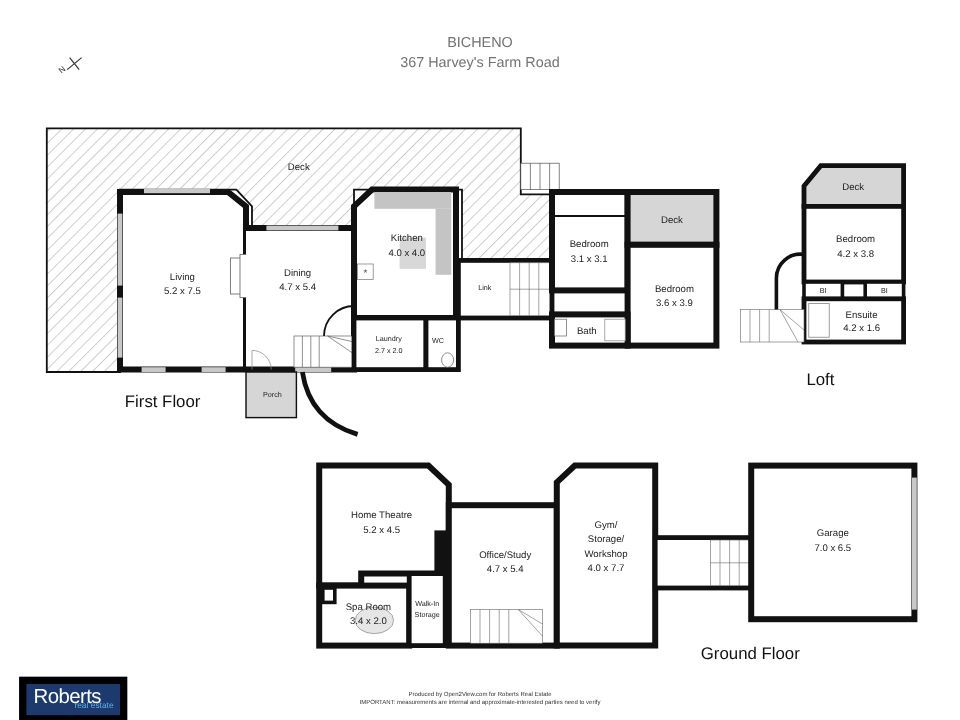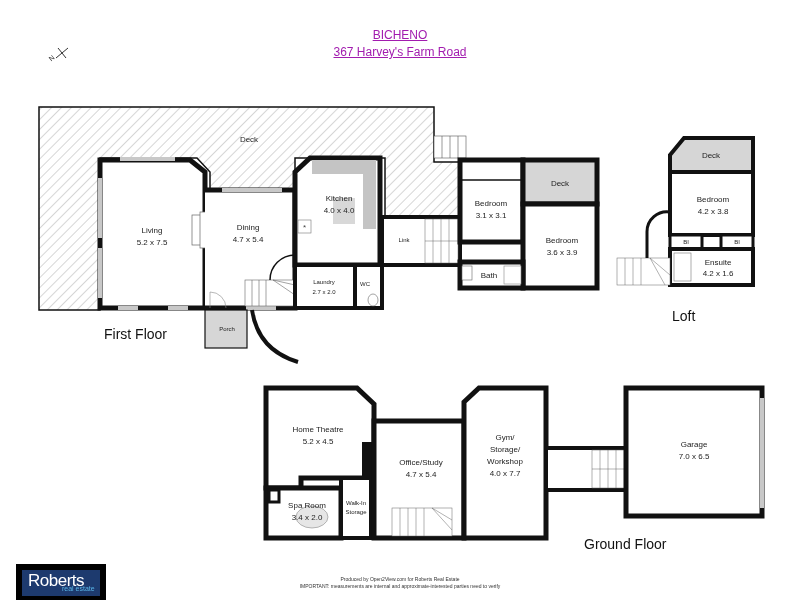--- a/index.html
+++ b/index.html
@@ -1,17 +1,17 @@
 <!DOCTYPE html>
 <html><head>
 <meta charset="utf-8">
 <style>
   html,body{margin:0;padding:0;background:#fff;}
   body{width:800px;height:600px;position:relative;overflow:hidden;font-family:"Liberation Sans",sans-serif;color:#111;}
-  .hdr{position:absolute;left:0;width:800px;text-align:center;font-size:12px;color:#a21caf;text-decoration:underline;}
+  .hdr{position:absolute;left:0;width:800px;text-align:center;font-size:12px;color:#737373;}
   .hdr.t1{top:28px;}
   .hdr.t2{top:45px;}
   svg#plan{position:absolute;left:0;top:0;}
   .lbl{font-family:"Liberation Sans",sans-serif;font-size:8px;fill:#222;text-anchor:middle;}
   .lblsm{font-family:"Liberation Sans",sans-serif;font-size:6px;fill:#222;text-anchor:middle;}
   .flbl{font-family:"Liberation Sans",sans-serif;font-size:14px;fill:#111;}
   .logo{position:absolute;left:16px;top:564px;width:78px;height:26px;background:#1d3a6e;border:6px solid #000000;}
   .logo .name{position:absolute;left:6px;top:1px;font-size:17px;color:#fff;font-family:"Liberation Sans",sans-serif;letter-spacing:-0.5px;}
   .logo .sub{position:absolute;left:40px;top:15px;font-size:7px;color:#59b4e6;font-family:"Liberation Sans",sans-serif;}
   .foot{position:absolute;left:200px;width:400px;text-align:center;font-size:5px;color:#333;}

